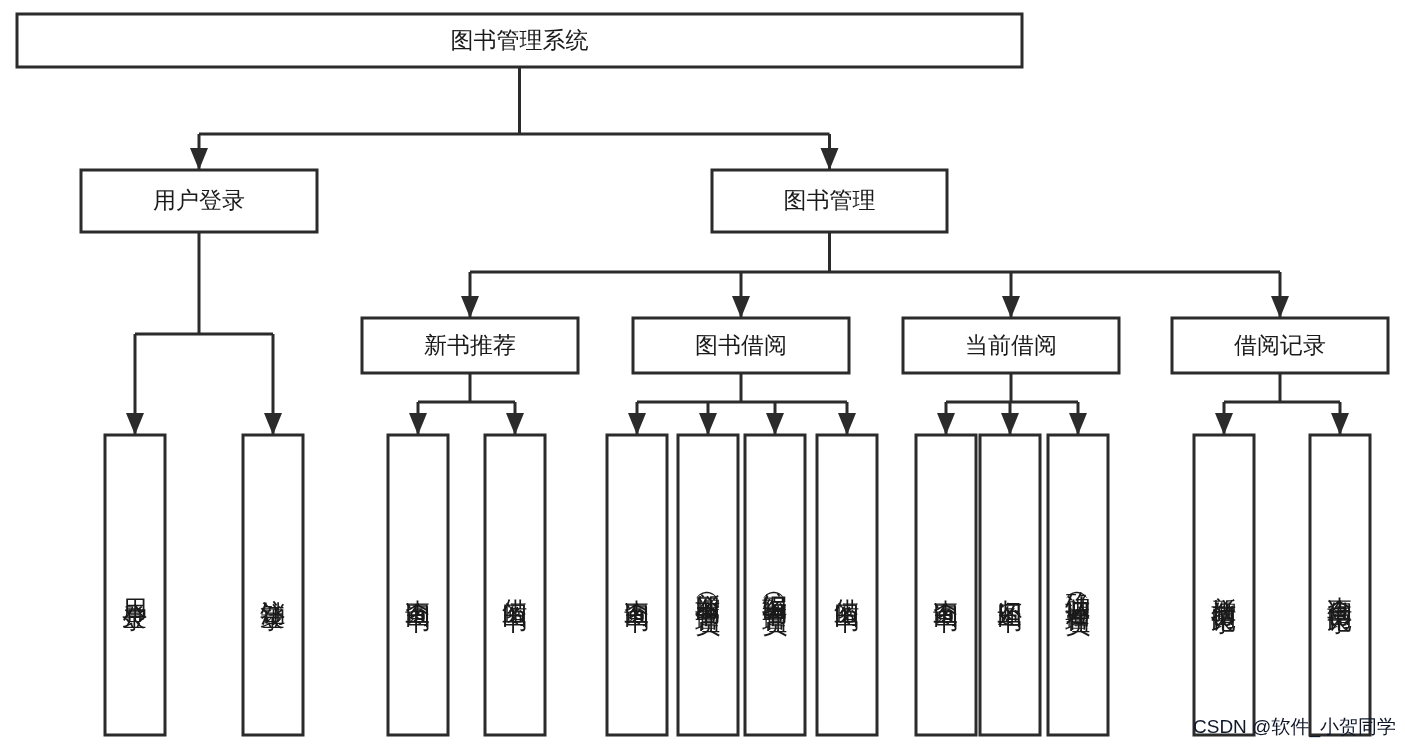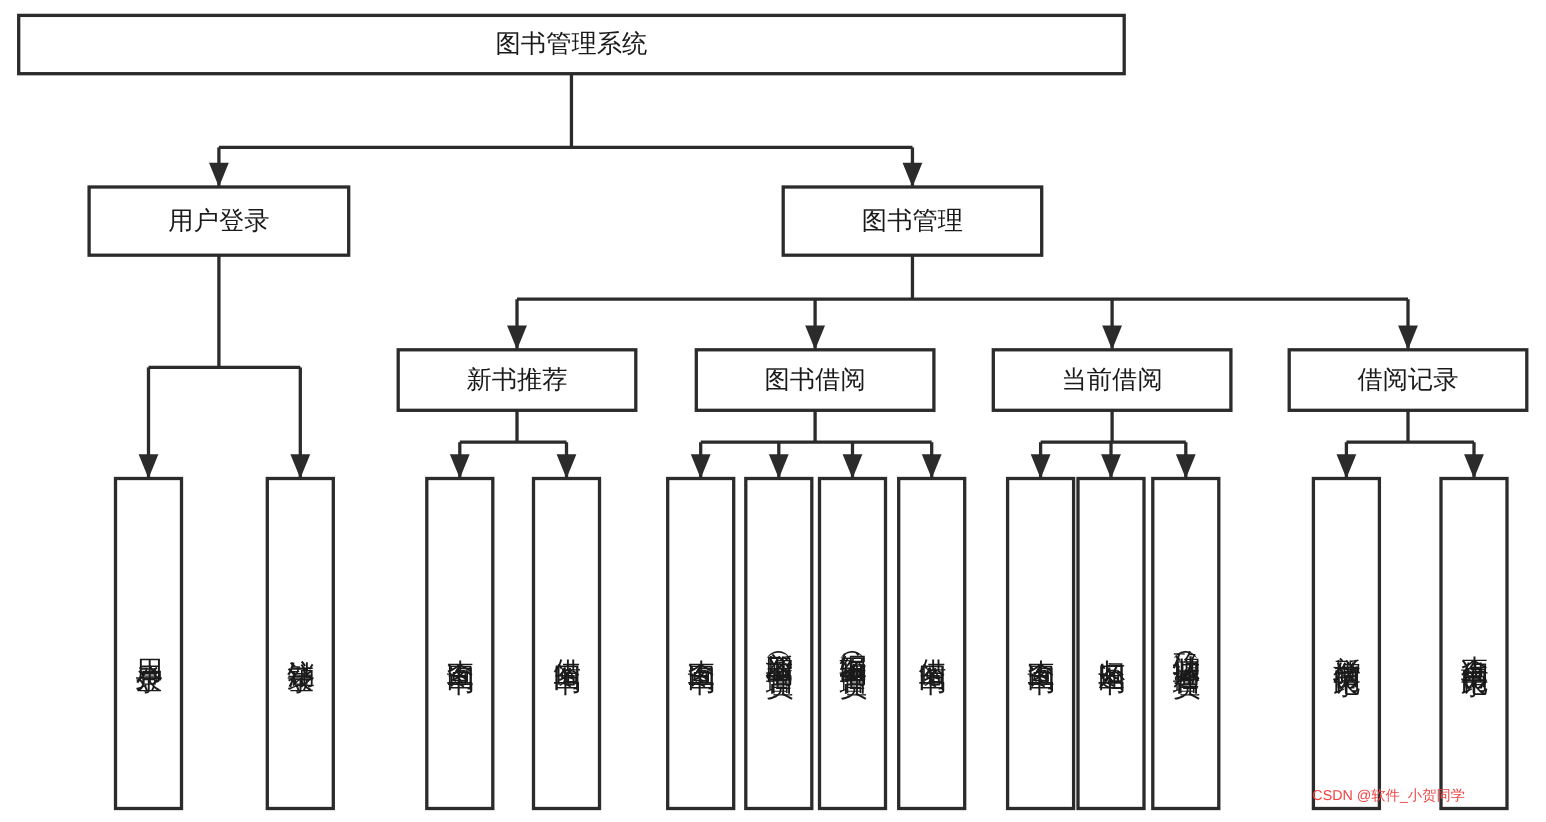--- a/index.html
+++ b/index.html
@@ -61,22 +61,22 @@
     color: #1a1a1a;
     display: flex;
     align-items: center;
     justify-content: center;
     white-space: nowrap;
     user-select: none;
   }
   .watermark {
     position: absolute;
     font-family: "Liberation Sans", "DejaVu Sans", sans-serif;
-    font-size: 13px;
-    color: #ef4444;
+    font-size: 19px;
+    color: #0f172a;
     white-space: nowrap;
     user-select: none;
   }
 </style>
 </head>
 <body>
 
 <div id="diagram-root">
   <svg id="diagram-svg" viewBox="0 0 1405 747" xmlns="http://www.w3.org/2000/svg">
     <g id="connectors-layer">

